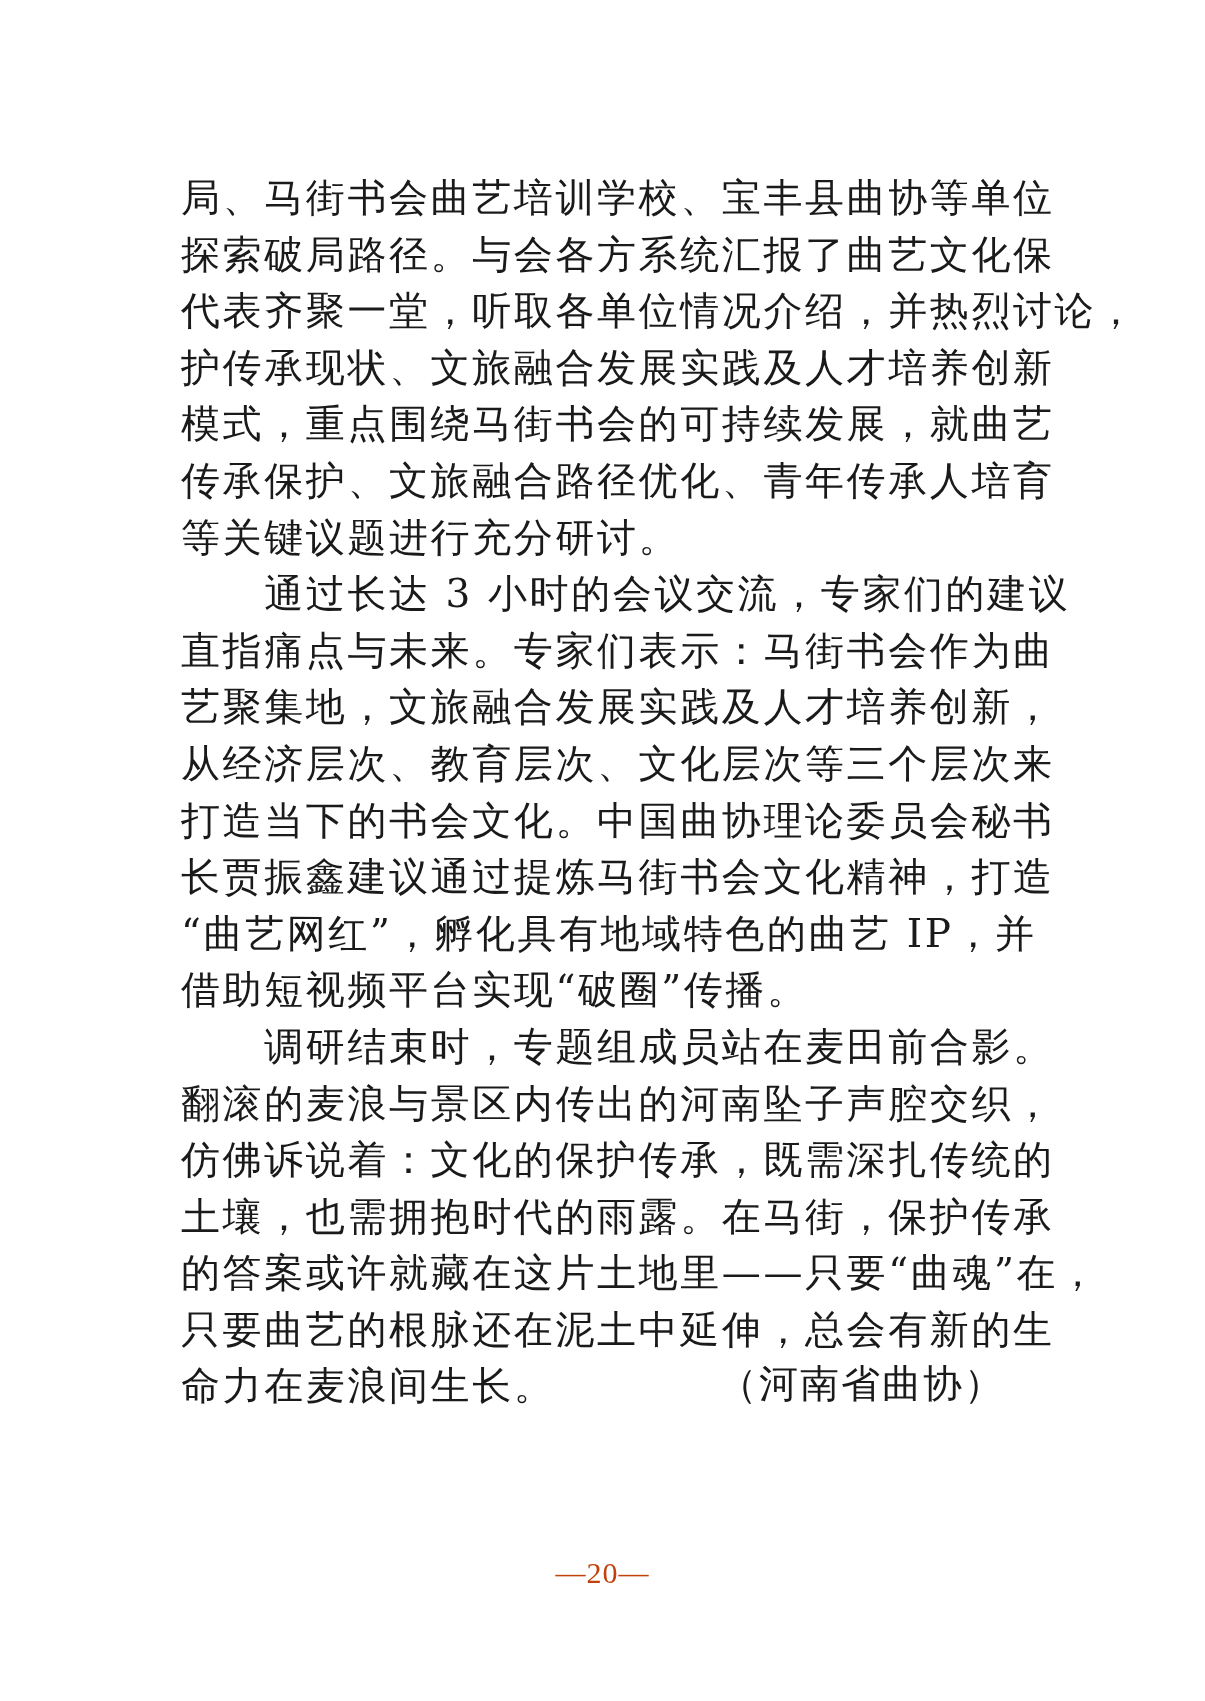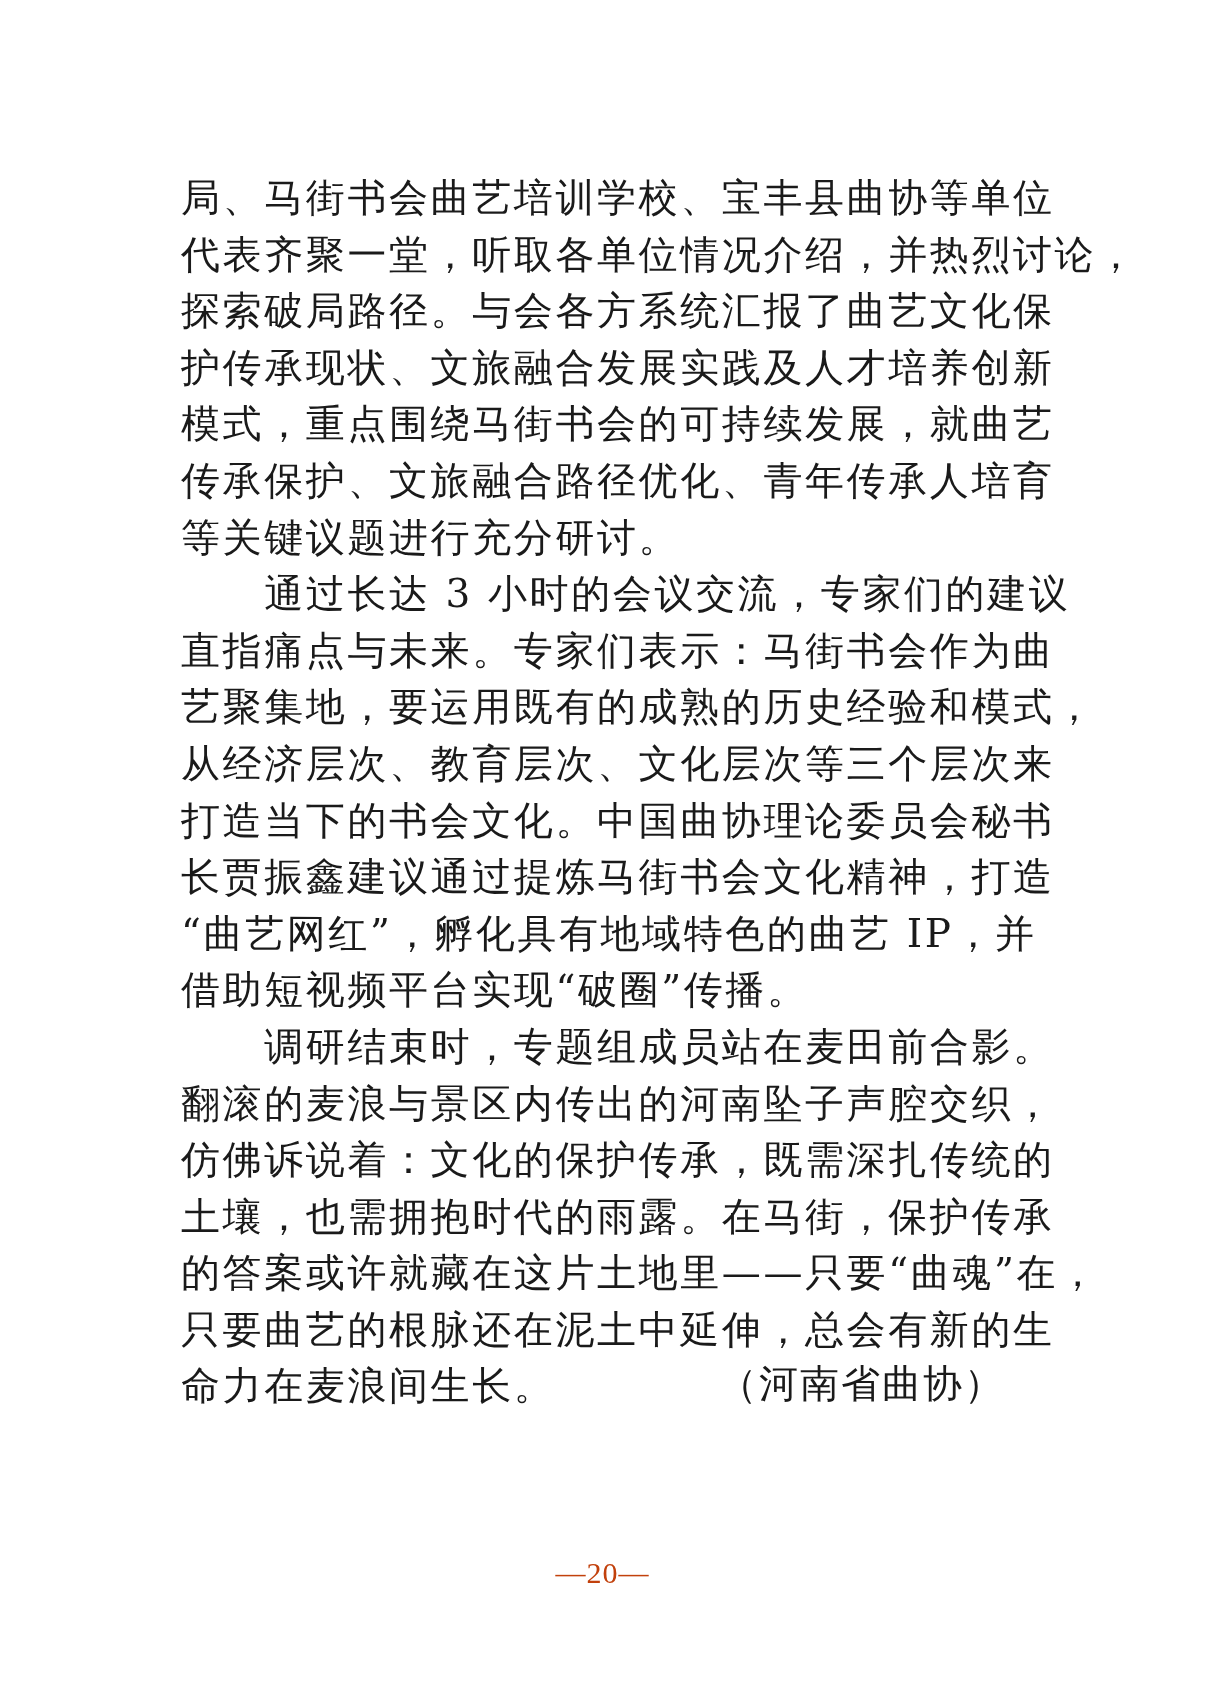--- a/index.html
+++ b/index.html
@@ -41,31 +41,31 @@
       letter-spacing: 1px;
     }
   </style>
 </head>
 <body>
 
 <div class="page">
   <div class="body-text">
     <div class="para">
       <span class="line">局、马街书会曲艺培训学校、宝丰县曲协等单位</span>
+      <span class="line">探索破局路径。与会各方系统汇报了曲艺文化保</span>
       <span class="line">代表齐聚一堂，听取各单位情况介绍，并热烈讨论，</span>
-      <span class="line">探索破局路径。与会各方系统汇报了曲艺文化保</span>
       <span class="line">护传承现状、文旅融合发展实践及人才培养创新</span>
       <span class="line">模式，重点围绕马街书会的可持续发展，就曲艺</span>
       <span class="line">传承保护、文旅融合路径优化、青年传承人培育</span>
       <span class="line">等关键议题进行充分研讨。</span>
     </div>
     <div class="para">
       <span class="line">　　通过长达 3 小时的会议交流，专家们的建议</span>
       <span class="line">直指痛点与未来。专家们表示：马街书会作为曲</span>
-      <span class="line">艺聚集地，要运用既有的成熟的历史经验和模式，</span>
+      <span class="line">艺聚集地，文旅融合发展实践及人才培养创新，</span>
       <span class="line">从经济层次、教育层次、文化层次等三个层次来</span>
       <span class="line">打造当下的书会文化。中国曲协理论委员会秘书</span>
       <span class="line">长贾振鑫建议通过提炼马街书会文化精神，打造</span>
       <span class="line">“曲艺网红”，孵化具有地域特色的曲艺 IP，并</span>
       <span class="line">借助短视频平台实现“破圈”传播。</span>
     </div>
     <div class="para">
       <span class="line">　　调研结束时，专题组成员站在麦田前合影。</span>
       <span class="line">翻滚的麦浪与景区内传出的河南坠子声腔交织，</span>
       <span class="line">仿佛诉说着：文化的保护传承，既需深扎传统的</span>

